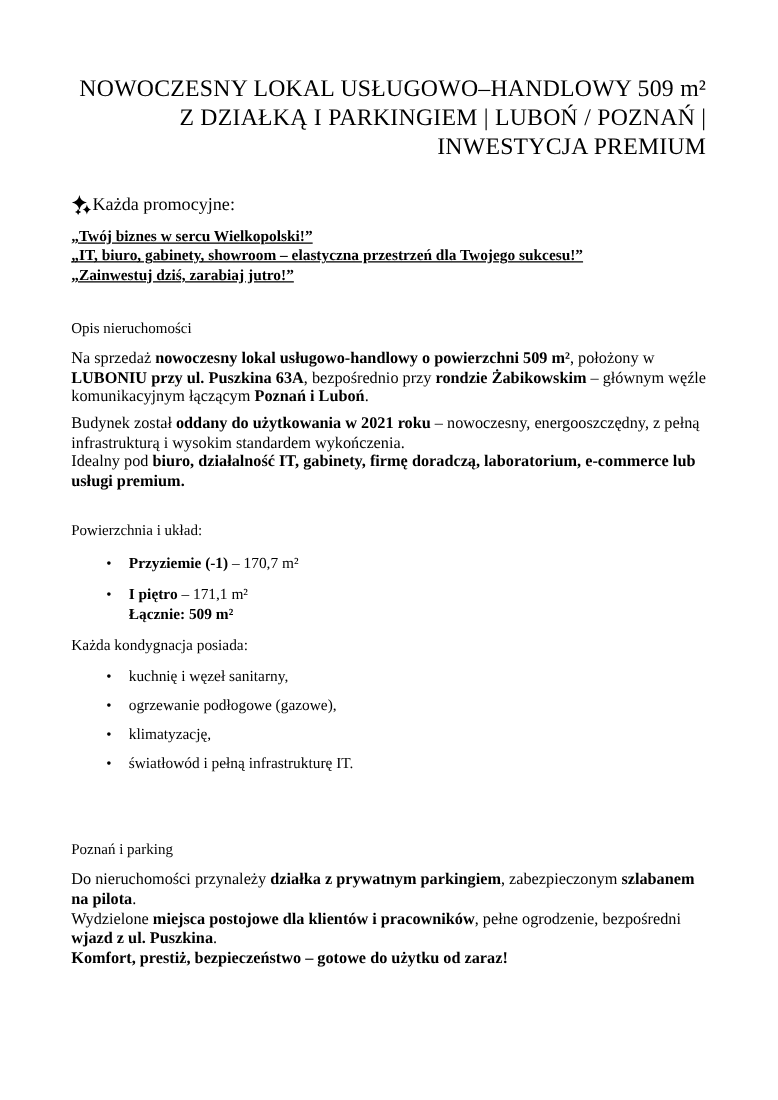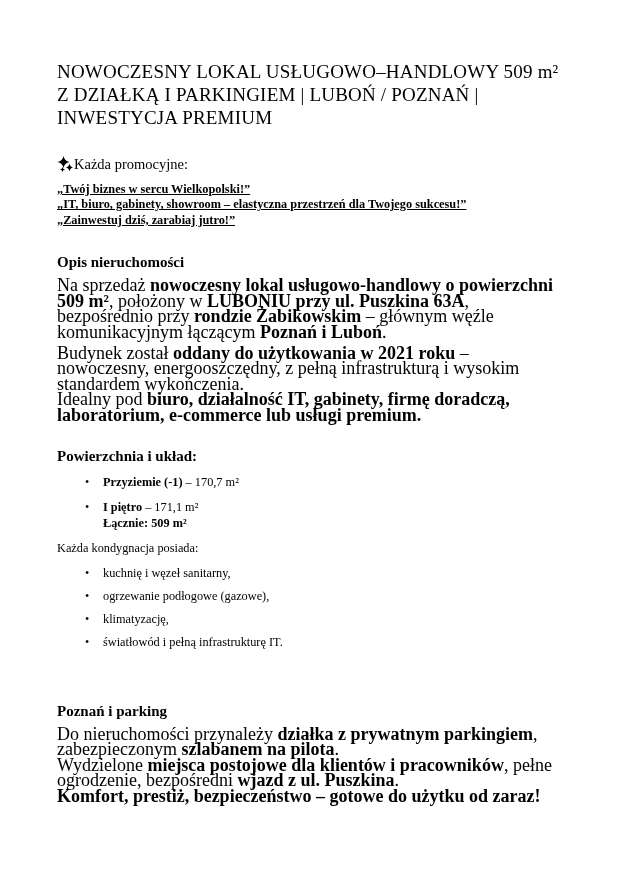--- a/index.html
+++ b/index.html
@@ -19,20 +19,21 @@
     width: 622px;
     height: 880px;
     padding: 60px 57px 0 57px;
   }
   .h1 {
     font-size: 19px;
     font-weight: 400;
     line-height: 23px;
     margin: 0;
     letter-spacing: 0.2px;
+    text-align: right;
   }
   .h1 .tl { display: block; }
   .subtitle {
     margin: 12px 0 0 0;
     font-size: 12.3px;
     font-weight: 700;
     line-height: 15.4px;
   }
   .subtitle .stl1 { display: block; }
   .promo-row {
@@ -50,31 +51,31 @@
   }
   .sparkles svg { display: block; }
   .slogans {
     margin-top: 9px;
     font-size: 12.3px;
     font-weight: 700;
     line-height: 15.4px;
     text-decoration: underline;
   }
   .h2 {
-    font-size: 15px;
-    font-weight: 700;
+    font-size: 12px;
+    font-weight: 400;
     line-height: 18px;
     margin: 0;
   }
   .mt-sec { margin-top: 25px; }
   .mt-sec2 { margin-top: 23px; }
   .mt-plot { margin-top: 52px; }
   .body-p {
     margin: 7px 0 0 0;
-    font-size: 18px;
+    font-size: 13px;
     line-height: 15.6px;
   }
   .body-p2 { margin-top: 5px; }
   .b, .body-p .b { font-weight: 700; }
   ul.doc-list {
     list-style: none;
     margin: 9px 0 0 0;
     padding: 0 0 0 28px;
     font-size: 12.3px;
     line-height: 16px;

